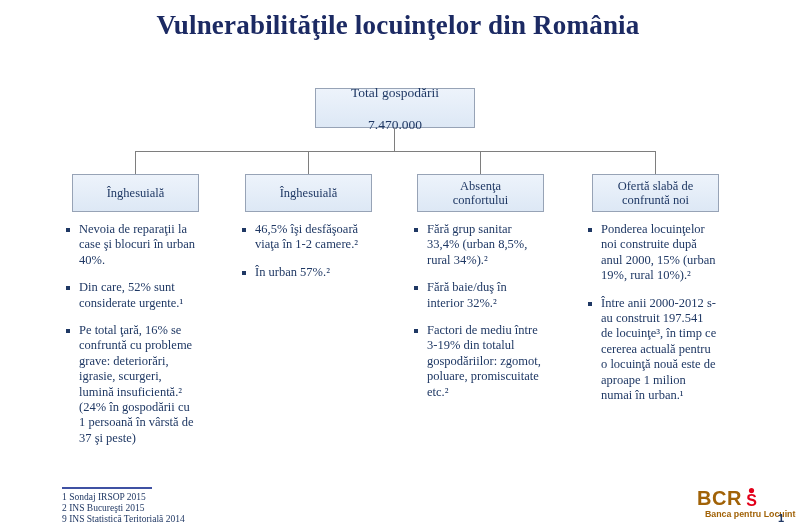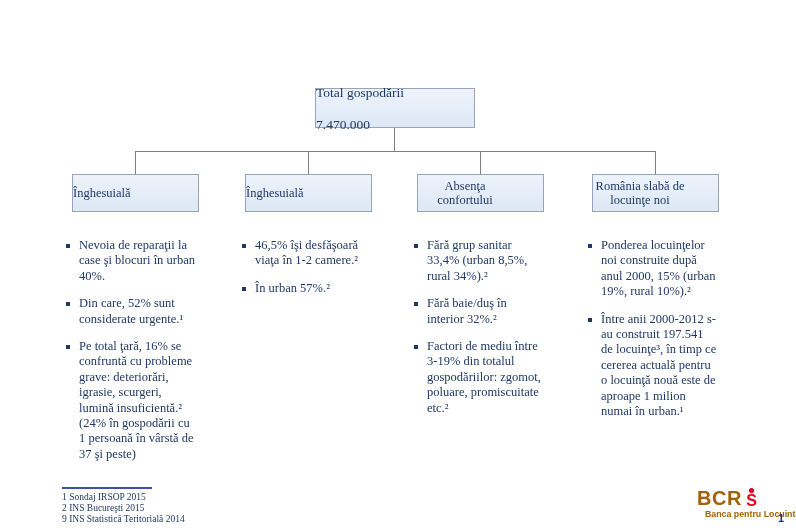--- a/index.html
+++ b/index.html
@@ -4,31 +4,31 @@
 <style>
   html,body{margin:0;padding:0;background:#fff;}
   .slide{position:relative;width:796px;height:531px;background:#ffffff;overflow:hidden;
          font-family:"Liberation Serif", serif;color:#1f3864;}
 
   .slide-title{position:absolute;top:10px;left:0;width:100%;margin:0;text-align:center;
                font-size:27px;font-weight:bold;color:#1c2a63;letter-spacing:0.2px;}
 
   .box{position:absolute;box-sizing:border-box;border:1px solid #97a3b6;
        background:linear-gradient(#edf3fb,#dde8f5);
-       display:flex;flex-direction:column;align-items:flex-start;justify-content:center;
+       display:flex;flex-direction:column;align-items:center;justify-content:center;
        text-align:center;color:#1f3864;gap:15px;}
   .root-box{left:315px;top:88px;width:160px;height:40px;font-size:13.5px;line-height:17px;}
   .cat-box{top:174px;width:127px;height:38px;font-size:12.5px;line-height:14.5px;}
   .cat-1{left:72px;} .cat-2{left:245px;} .cat-3{left:417px;} .cat-4{left:592px;}
   .cat-3 .hdr,.cat-4 .hdr{max-width:94px;}
 
   .cline{position:absolute;background:#7e7e7e;}
   .v{width:1px;height:23px;} .h{height:1px;}
 
-  .bcol{position:absolute;top:238px;}
+  .bcol{position:absolute;top:222px;}
   .bcol-1{left:64px;} .bcol-2{left:240px;} .bcol-3{left:412px;} .bcol-4{left:586px;}
   .bullet{display:flex;margin-bottom:12px;}
   .bm{flex:0 0 auto;width:4px;height:4px;background:#1f3864;margin:6px 9px 0 2px;}
   .bt{width:117px;font-size:12.5px;line-height:15.4px;color:#1f3864;}
 
   .footnotes{position:absolute;left:62px;top:487px;font-size:9.5px;line-height:11px;color:#203864;}
   .fn-sep{width:90px;height:2px;background:#3f51a3;margin-bottom:3px;}
 
   .logo{position:absolute;left:697px;top:488px;width:95px;color:#a16207;
         font-family:"Liberation Sans", sans-serif;}
@@ -38,20 +38,21 @@
   .logo-tag{font-size:8.8px;font-weight:bold;margin-top:2px;white-space:nowrap;padding-left:8px;}
 
   .page-num{position:absolute;left:778px;top:512px;font-size:11px;font-weight:bold;
             color:#203864;font-family:"Liberation Sans", sans-serif;}
 </style>
 </head>
 <body>
 
 <div class="slide">
 
+  <h1 class="slide-title">Vulnerabilităţile locuinţelor din România</h1>
 
   <div class="box root-box">
     <div>Total gospodării</div>
     <div>7.470.000</div>
   </div>
 
   <div class="cline v" style="left:394px;top:128px;"></div>
   <div class="cline h" style="left:135px;top:151px;width:520px;"></div>
   <div class="cline v" style="left:135px;top:151px;"></div>
   <div class="cline v" style="left:308px;top:151px;"></div>
@@ -61,21 +62,21 @@
   <div class="box cat-box cat-1">
     <span class="hdr">Înghesuială</span>
   </div>
   <div class="box cat-box cat-2">
     <span class="hdr">Înghesuială</span>
   </div>
   <div class="box cat-box cat-3">
     <span class="hdr">Absenţa confortului</span>
   </div>
   <div class="box cat-box cat-4">
-    <span class="hdr">România slabă de locuinţe noi</span>
+    <span class="hdr">Ofertă slabă de confruntă noi</span>
   </div>
 
   <div class="bcol bcol-1">
     <div class="bullet">
       <span class="bm"></span>
       <span class="bt">Nevoia de reparaţii la case şi blocuri în urban 40%.</span>
     </div>
     <div class="bullet">
       <span class="bm"></span>
       <span class="bt">Din care, 52% sunt considerate urgente.¹</span>

